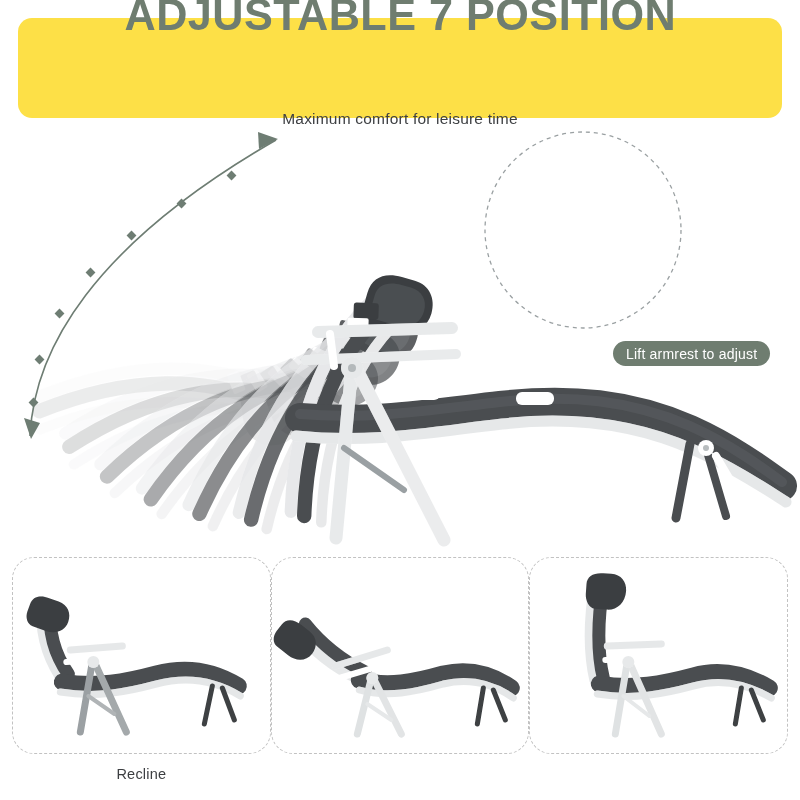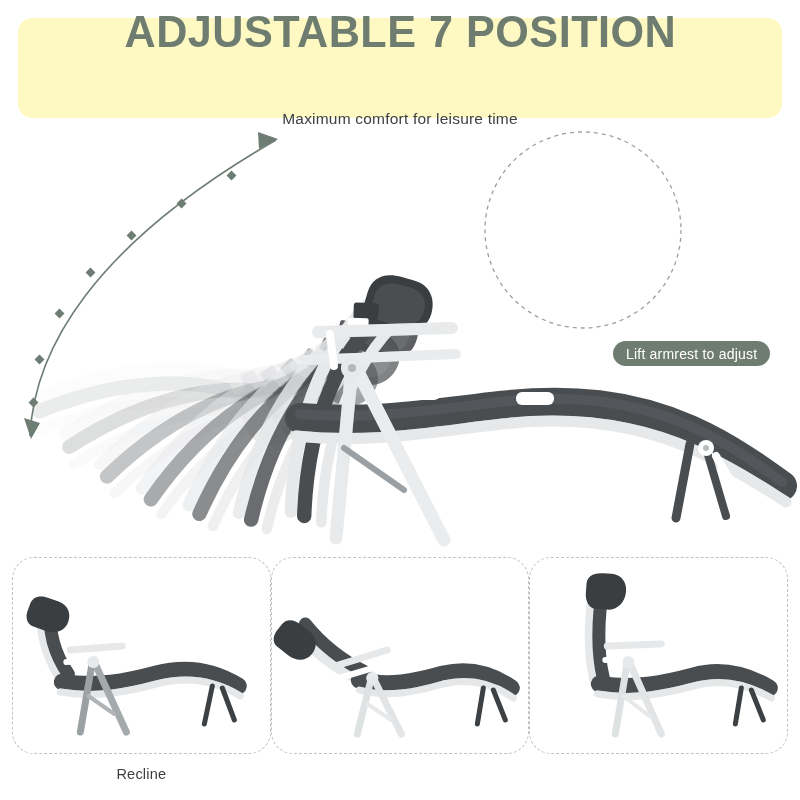--- a/index.html
+++ b/index.html
@@ -17,21 +17,21 @@
     -webkit-font-smoothing: antialiased;
   }
 
   
   .banner {
     position: absolute;
     left: 18px;
     top: 18px;
     width: 764px;
     height: 100px;
-    background: #fef9c3;
+    background: #fde047;
     border-radius: 14px;
     display: flex;
     flex-direction: column;
     align-items: center;
     justify-content: center;
     gap: 48px;
   }
   .banner-title {
     font-family: "Liberation Sans Narrow", "Liberation Sans", "DejaVu Sans", sans-serif;
     font-size: 45px;
@@ -41,21 +41,21 @@
     line-height: 1;
     margin: 0 0 9px 0;
     transform: scaleX(0.96);
     white-space: nowrap;
   }
   .banner-sub {
     font-size: 15.5px;
     color: #3e4043;
     letter-spacing: 0.2px;
     line-height: 1;
-    margin: 0;
+    margin: 17px;
     white-space: nowrap;
   }
 
   
   .hero {
     position: absolute;
     left: 0;
     top: 118px;
     width: 800px;
     height: 430px;

